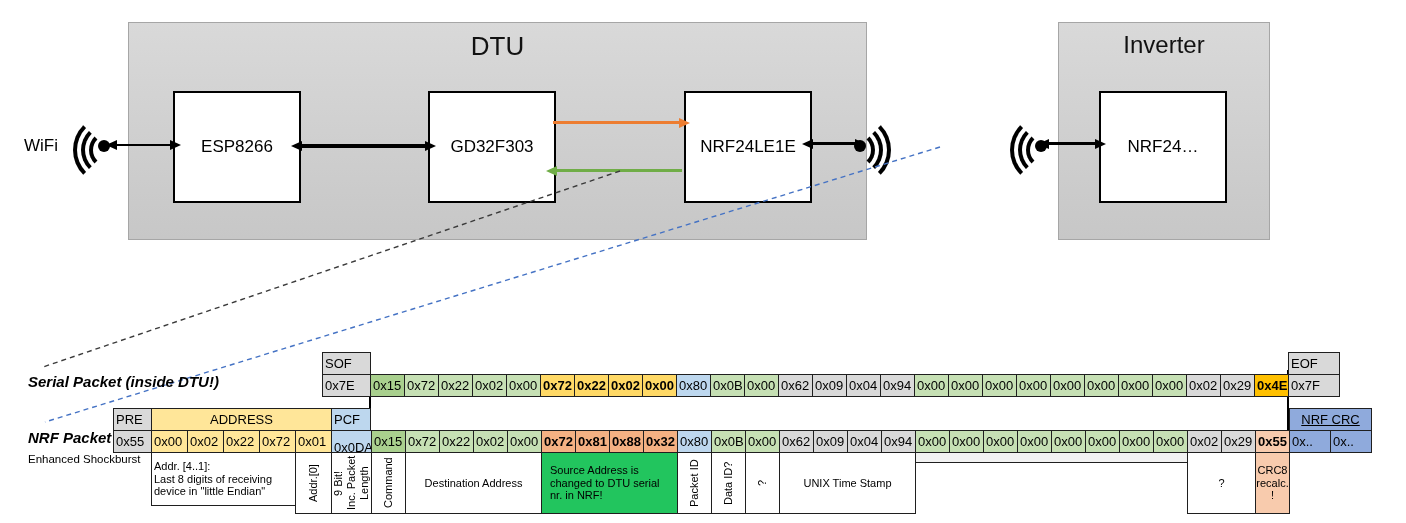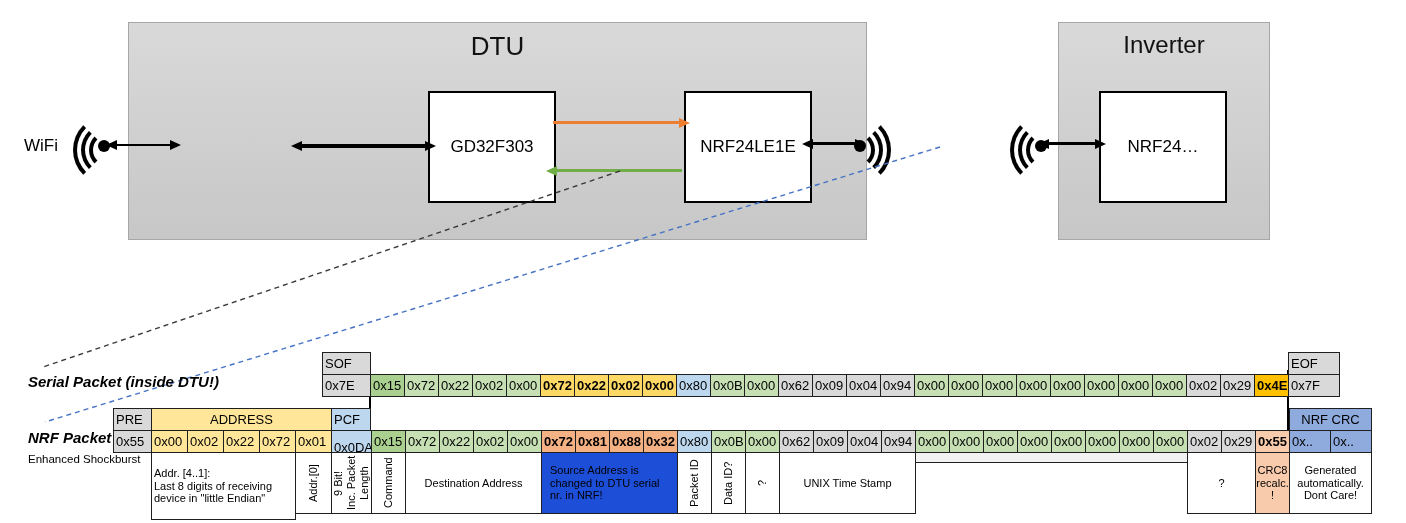--- a/index.html
+++ b/index.html
@@ -53,20 +53,21 @@
 <div class="canvas">
 
   <div class="container" style="left:128px;top:22px;width:737px;height:216px;">
     <div class="ctitle">DTU</div>
   </div>
 
   <div class="container" style="left:1058px;top:22px;width:210px;height:216px;">
     <div class="ctitle" style="font-size:24px;">Inverter</div>
   </div>
 
+  <div class="box" style="left:173px;top:91px;">ESP8266</div>
   <div class="box" style="left:428px;top:91px;">GD32F303</div>
   <div class="box" style="left:684px;top:91px;">NRF24LE1E</div>
   <div class="box" style="left:1099px;top:91px;">NRF24…</div>
 
   <div class="wifi-label" style="left:24px;top:136px;">WiFi</div>
   <div class="wifi" style="left:64px;top:117px;">
     <div class="a a3"></div>
       <div class="a a2"></div>
       <div class="a a1"></div>
       <div class="dot"></div>
@@ -132,21 +133,21 @@
       <div class="cell" style="left: 1118px; top: 370px; width: 35px; height: 23px; background: rgb(198, 224, 180);">0x00</div>
       <div class="cell" style="left: 1152px; top: 370px; width: 35px; height: 23px; background: rgb(198, 224, 180);">0x00</div>
       <div class="cell" style="left: 1186px; top: 370px; width: 35px; height: 23px; background: rgb(217, 217, 217);">0x02</div>
       <div class="cell" style="left: 1220px; top: 370px; width: 35px; height: 23px; background: rgb(217, 217, 217);">0x29</div>
       <div class="cell bold" style="left: 1254px; top: 370px; width: 35px; height: 23px; background: rgb(255, 192, 0);">0x4E</div>
       <div class="cell" style="left: 1288px; top: 370px; width: 52px; height: 23px; background: rgb(217, 217, 217);">0x7F</div>
       <div class="cell" style="left: 113px; top: 404px; width: 39px; height: 23px; background: rgb(217, 217, 217);">PRE</div>
       <div class="cell center" style="left: 151px; top: 404px; width: 181px; height: 23px; background: rgb(255, 230, 153);">ADDRESS</div>
       <div class="cell" style="left: 331px; top: 404px; width: 40px; height: 23px; background: rgb(189, 215, 238);">PCF</div>
       <div class="cell center" style="left: 371px; top: 404px; width: 919px; height: 23px; background: rgb(242, 242, 242); margin-top: 32px;">DATA [27]</div>
-      <div class="cell center" style="left: 1289px; top: 404px; width: 83px; height: 23px; background: rgb(143, 170, 220);">NRF CRC</div>
+      <div class="cell center" style="left: 1289px; top: 404px; width: 83px; height: 23px; background: rgb(143, 170, 220); text-decoration: underline;">NRF CRC</div>
       <div class="cell" style="left: 113px; top: 426px; width: 39px; height: 23px; background: rgb(217, 217, 217);">0x55</div>
       <div class="cell" style="left: 151px; top: 426px; width: 37px; height: 23px; background: rgb(255, 230, 153);">0x00</div>
       <div class="cell" style="left: 187px; top: 426px; width: 37px; height: 23px; background: rgb(255, 230, 153);">0x02</div>
       <div class="cell" style="left: 223px; top: 426px; width: 37px; height: 23px; background: rgb(255, 230, 153);">0x22</div>
       <div class="cell" style="left: 259px; top: 426px; width: 37px; height: 23px; background: rgb(255, 230, 153);">0x72</div>
       <div class="cell" style="left: 295px; top: 426px; width: 37px; height: 23px; background: rgb(255, 230, 153);">0x01</div>
       <div class="cell" style="left: 331px; top: 426px; width: 41px; height: 35px; background: rgb(189, 215, 238); text-decoration: underline;">0x0DA</div>
       <div class="cell" style="left: 371px; top: 426px; width: 35px; height: 23px; background: rgb(169, 208, 142);">0x15</div>
       <div class="cell" style="left: 405px; top: 426px; width: 35px; height: 23px; background: rgb(198, 224, 180);">0x72</div>
       <div class="cell" style="left: 439px; top: 426px; width: 35px; height: 23px; background: rgb(198, 224, 180);">0x22</div>
@@ -169,37 +170,34 @@
       <div class="cell" style="left: 1017px; top: 426px; width: 35px; height: 23px; background: rgb(198, 224, 180);">0x00</div>
       <div class="cell" style="left: 1051px; top: 426px; width: 35px; height: 23px; background: rgb(198, 224, 180);">0x00</div>
       <div class="cell" style="left: 1085px; top: 426px; width: 35px; height: 23px; background: rgb(198, 224, 180);">0x00</div>
       <div class="cell" style="left: 1119px; top: 426px; width: 35px; height: 23px; background: rgb(198, 224, 180);">0x00</div>
       <div class="cell" style="left: 1153px; top: 426px; width: 35px; height: 23px; background: rgb(198, 224, 180);">0x00</div>
       <div class="cell" style="left: 1187px; top: 426px; width: 35px; height: 23px; background: rgb(217, 217, 217);">0x02</div>
       <div class="cell" style="left: 1221px; top: 426px; width: 35px; height: 23px; background: rgb(217, 217, 217);">0x29</div>
       <div class="cell bold" style="left: 1255px; top: 426px; width: 35px; height: 23px; background: rgb(248, 203, 173);">0x55</div>
       <div class="cell" style="left: 1289px; top: 426px; width: 42px; height: 23px; background: rgb(143, 170, 220);">0x..</div>
       <div class="cell" style="left: 1330px; top: 426px; width: 42px; height: 23px; background: rgb(143, 170, 220);">0x..</div>
-      <div class="cell ann" style="left: 151px; top: 448px; width: 145px; height: 68px; background: rgb(255, 255, 255);">Addr. [4..1]:
+      <div class="cell ann" style="left: 151px; top: 448px; width: 145px; height: 54px; background: rgb(255, 255, 255);">Addr. [4..1]:
 Last 8 digits of receiving
 device in "little Endian"</div>
       <div class="cell vt center ann" style="left: 295px; top: 448px; width: 37px; height: 62px; background: rgb(255, 255, 255);">Addr.[0]</div>
       <div class="cell vt center ann" style="left: 331px; top: 448px; width: 41px; height: 62px; background: rgb(255, 255, 255);">9 Bit!
 Inc. Packet
 Length</div>
       <div class="cell vt center ann" style="left: 371px; top: 448px; width: 35px; height: 62px; background: rgb(255, 255, 255);">Command</div>
       <div class="cell center ann" style="left: 405px; top: 448px; width: 137px; height: 62px; background: rgb(255, 255, 255);">Destination Address</div>
-      <div class="cell ann" style="left: 541px; top: 448px; width: 137px; height: 62px; background: #1d4ed8; padding-left: 8px;">Source Address is
+      <div class="cell ann" style="left: 541px; top: 448px; width: 137px; height: 62px; background: #22c55e; padding-left: 8px;">Source Address is
 changed to DTU serial
 nr. in NRF!</div>
       <div class="cell vt center ann" style="left: 677px; top: 448px; width: 35px; height: 62px; background: rgb(255, 255, 255);">Packet ID</div>
       <div class="cell vt center ann" style="left: 711px; top: 448px; width: 35px; height: 62px; background: rgb(255, 255, 255);">Data ID?</div>
       <div class="cell vt center ann" style="left: 745px; top: 448px; width: 35px; height: 62px; background: rgb(255, 255, 255);">?</div>
       <div class="cell center ann" style="left: 779px; top: 448px; width: 137px; height: 62px; background: rgb(255, 255, 255);">UNIX Time Stamp</div>
       <div class="cell center ann" style="left: 1187px; top: 448px; width: 69px; height: 62px; background: rgb(255, 255, 255);">?</div>
       <div class="cell center ann" style="left: 1255px; top: 448px; width: 35px; height: 62px; background: rgb(248, 203, 173);">CRC8
 recalc.
 !</div>
-      <div class="cell center ann" style="left: 1289px; top: 448px; width: 83px; height: 62px; background: rgb(255, 255, 255);">Generated
-automatically.
-Dont Care!</div>
     </div>
 </div>
 
 </body></html>

